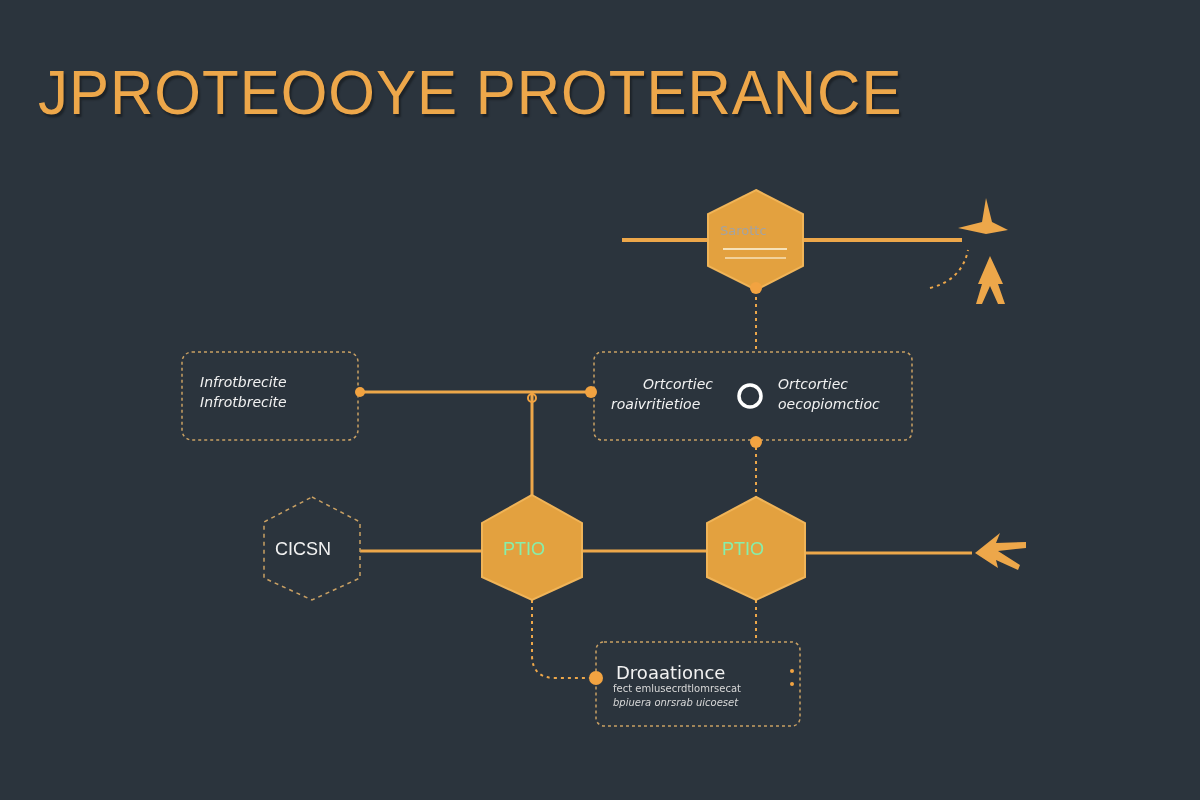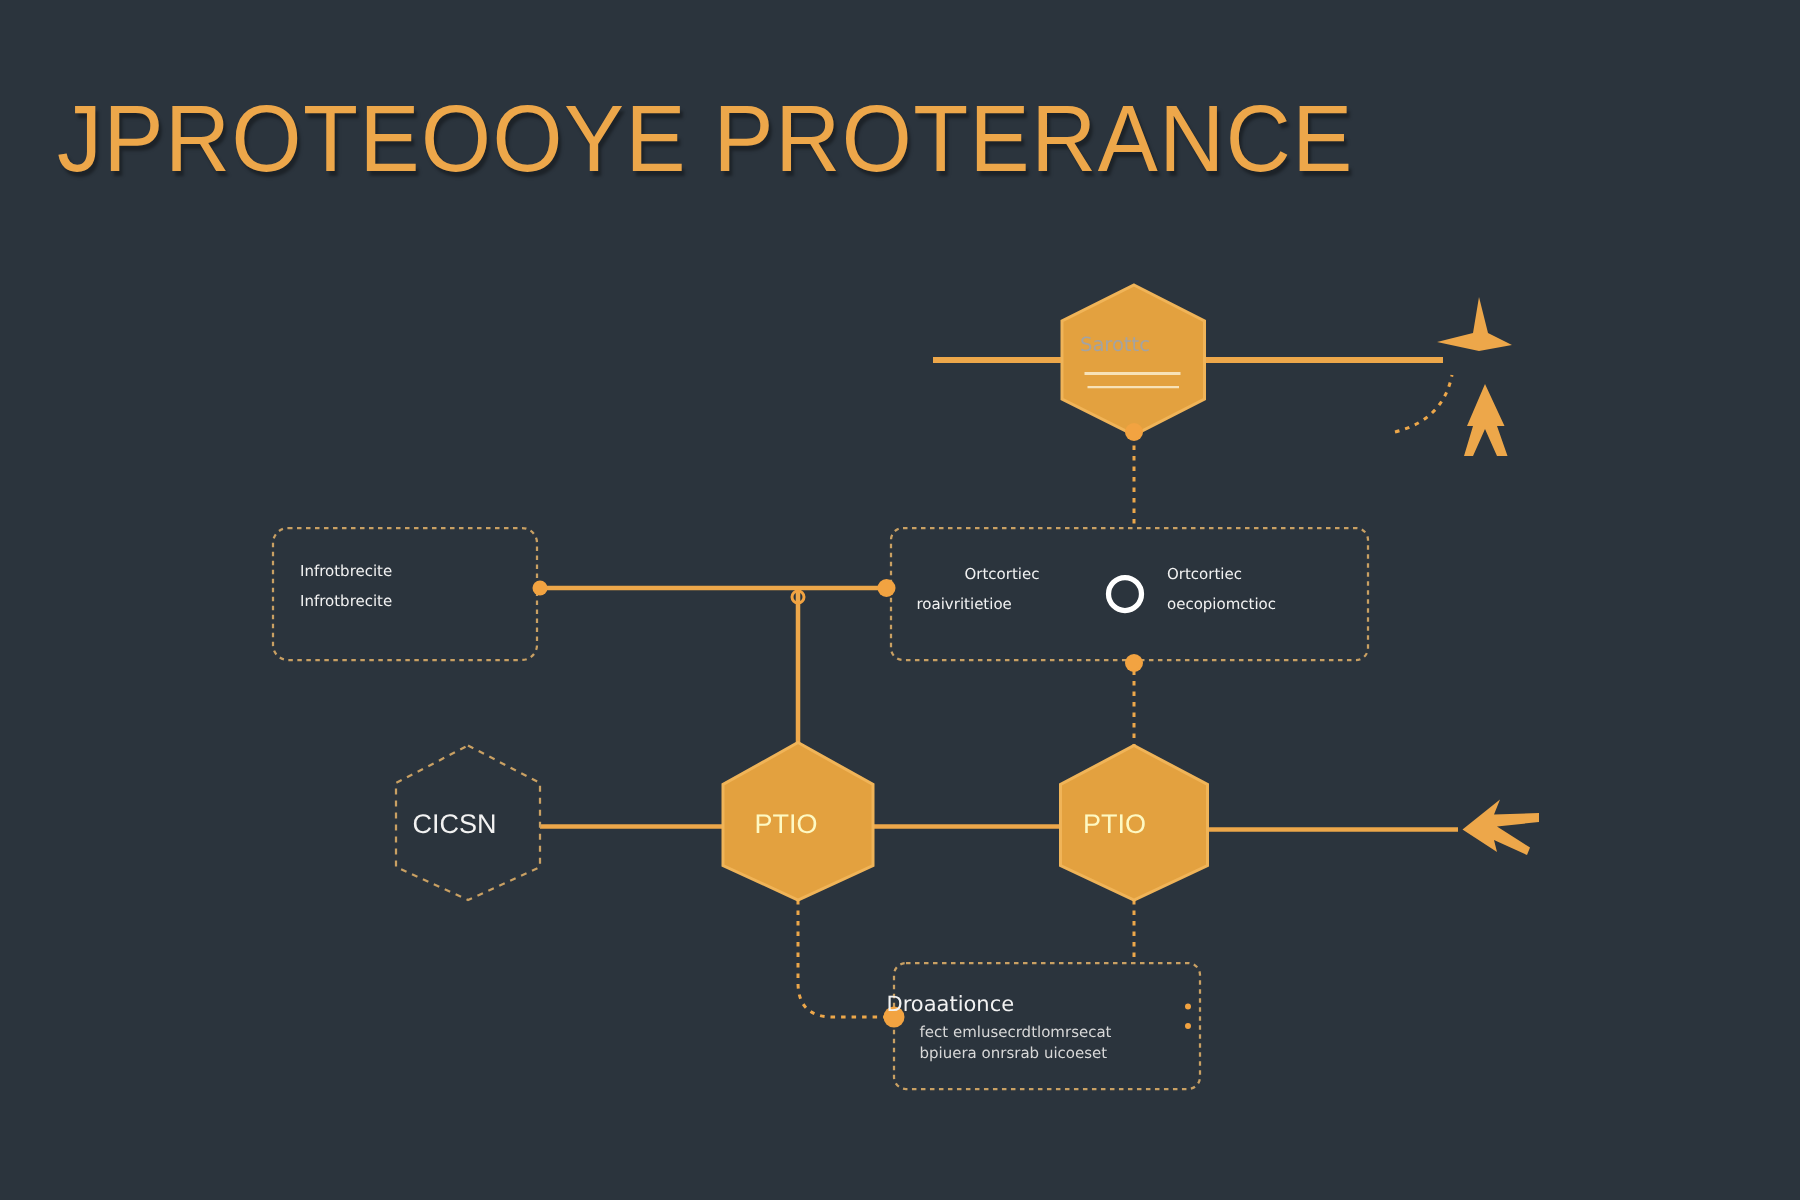--- a/index.html
+++ b/index.html
@@ -1,21 +1,21 @@
 <!DOCTYPE html>
 <html><head>
 <meta charset="utf-8">
 <style>
   html,body{margin:0;padding:0;}
   body{width:1200px;height:800px;background:#2b343d;position:relative;overflow:hidden;font-family:"DejaVu Sans",sans-serif;}
   .title{position:absolute;left:38px;top:58px;font-family:"Liberation Sans",sans-serif;font-size:60px;color:#eda74a;letter-spacing:1px;white-space:nowrap;text-shadow:2px 3px 2px rgba(0,0,0,0.35);transform:scaleY(1.05);}
   svg.diagram{position:absolute;left:0;top:0;}
   .lbl{position:absolute;color:#f2f2f2;font-family:"DejaVu Sans",sans-serif;white-space:nowrap;}
-  .box-text{font-size:10px;line-height:20px;}
-  .hex-text{font-size:18px;color:#fef9c3;font-family:"Liberation Sans",sans-serif;}
+  .box-text{font-size:14px;line-height:20px;font-style:italic;}
+  .hex-text{font-size:18px;color:#86efac;font-family:"Liberation Sans",sans-serif;}
   .small{font-size:10px;line-height:14px;color:#d8d8d8;}
 </style>
 </head>
 <body>
 
 <div class="title">JPROTEOOYE  PROTERANCE</div>
 
 <svg class="diagram" width="1200" height="800">
 
   <g stroke="#eda74a" fill="none">
@@ -71,15 +71,15 @@
 
 <div class="lbl box-text" style="left:643px;top:374px;">Ortcortiec</div>
 <div class="lbl box-text" style="left:611px;top:394px;">roaivritietioe</div>
 <div class="lbl box-text" style="left:778px;top:374px;">Ortcortiec</div>
 <div class="lbl box-text" style="left:778px;top:394px;">oecopiomctioc</div>
 
 <div class="lbl hex-text" style="left:275px;top:539px;color:#f2f2f2;">CICSN</div>
 <div class="lbl hex-text" style="left:503px;top:539px;">PTIO</div>
 <div class="lbl hex-text" style="left:722px;top:539px;">PTIO</div>
 
-<div class="lbl" style="left:591px;top:662px;font-size:14px;">Droaationce</div>
+<div class="lbl" style="left:616px;top:662px;font-size:18px;">Droaationce</div>
 <div class="lbl small" style="left:613px;top:682px;">fect emlusecrdtlomrsecat</div>
-<div class="lbl small" style="left:613px;top:696px;">bpiuera onrsrab uicoeset</div>
+<div class="lbl small" style="left:613px;top:696px;font-style:italic;">bpiuera onrsrab uicoeset</div>
 
 </body></html>

